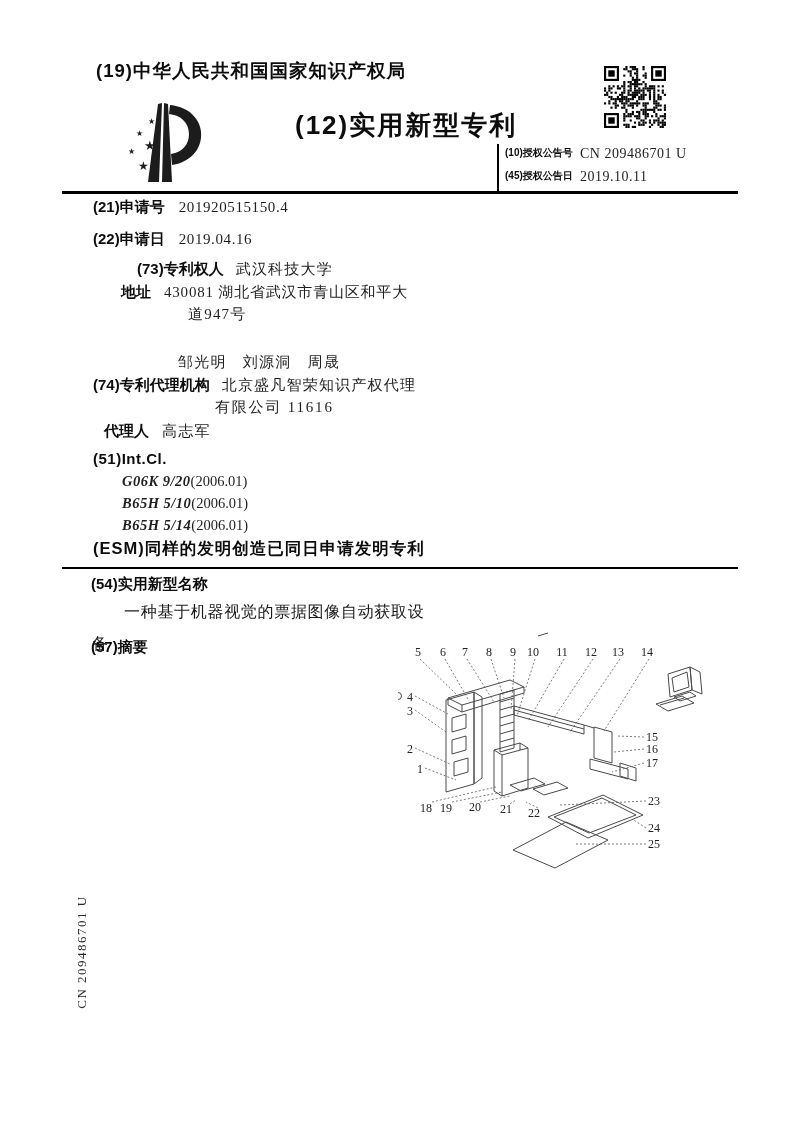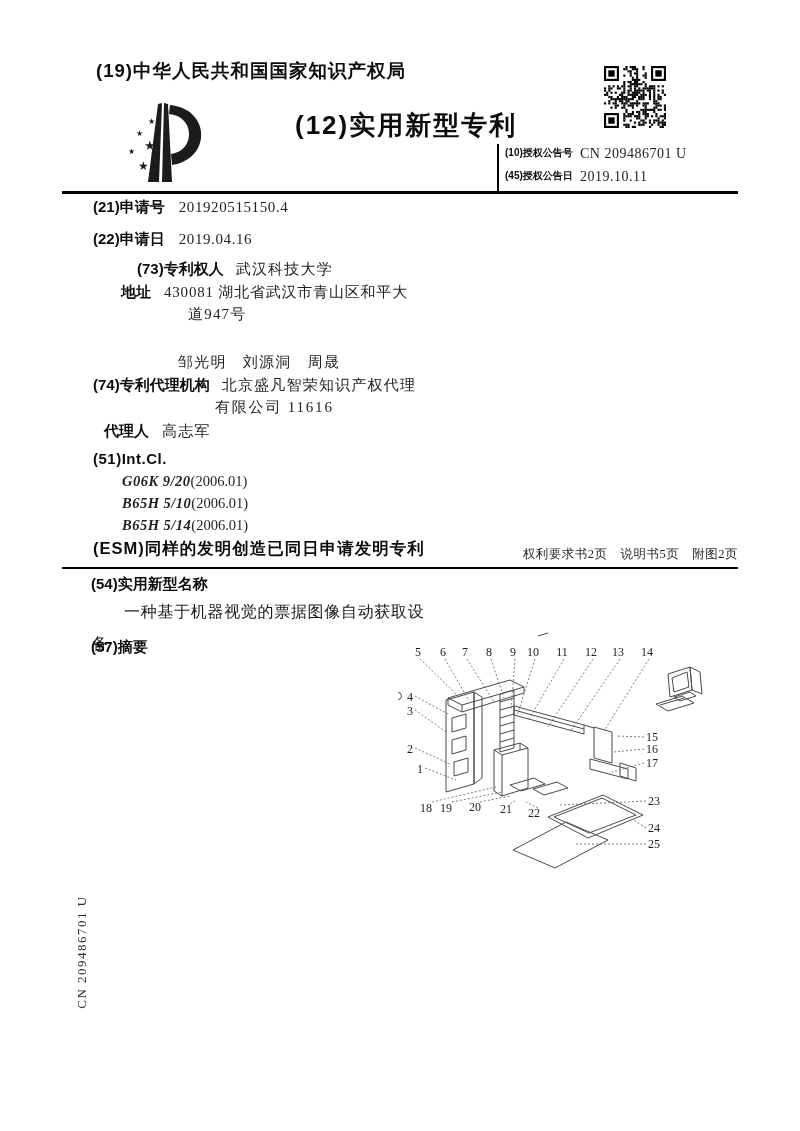--- a/index.html
+++ b/index.html
@@ -409,21 +409,20 @@
   </div>
   <div class="abs serif intcl" style="left:122px;top:495px;">
     <span class="code">B65H 5/10</span><span>(2006.01)</span>
   </div>
   <div class="abs serif intcl" style="left:122px;top:517px;">
     <span class="code">B65H 5/14</span><span>(2006.01)</span>
   </div>
 
   <div class="abs sans" style="left:93px;top:538px;font-size:16.5px;letter-spacing:1px;">(ESM)同样的发明创造已同日申请发明专利</div>
 
-  <div class="abs serif" style="left:420px;top:546px;width:318px;text-align:right;font-size:12.5px;letter-spacing:0.5px;">权利要求书2页　说明书5页　附图2页</div>
 
   <div class="rule" style="left:62px;top:567px;width:676px;height:2px;"></div>
 
   <div class="abs sans" style="left:91px;top:575px;font-size:15px;text-align:right;">(54)实用新型名称</div>
 
   <div class="para" style="left:92px;top:596px;width:332px;line-height:32px;">一种基于机器视觉的票据图像自动获取设备</div>
 
   <div class="abs sans" style="left:91px;top:638px;font-size:15px;">(57)摘要</div>
 
 

